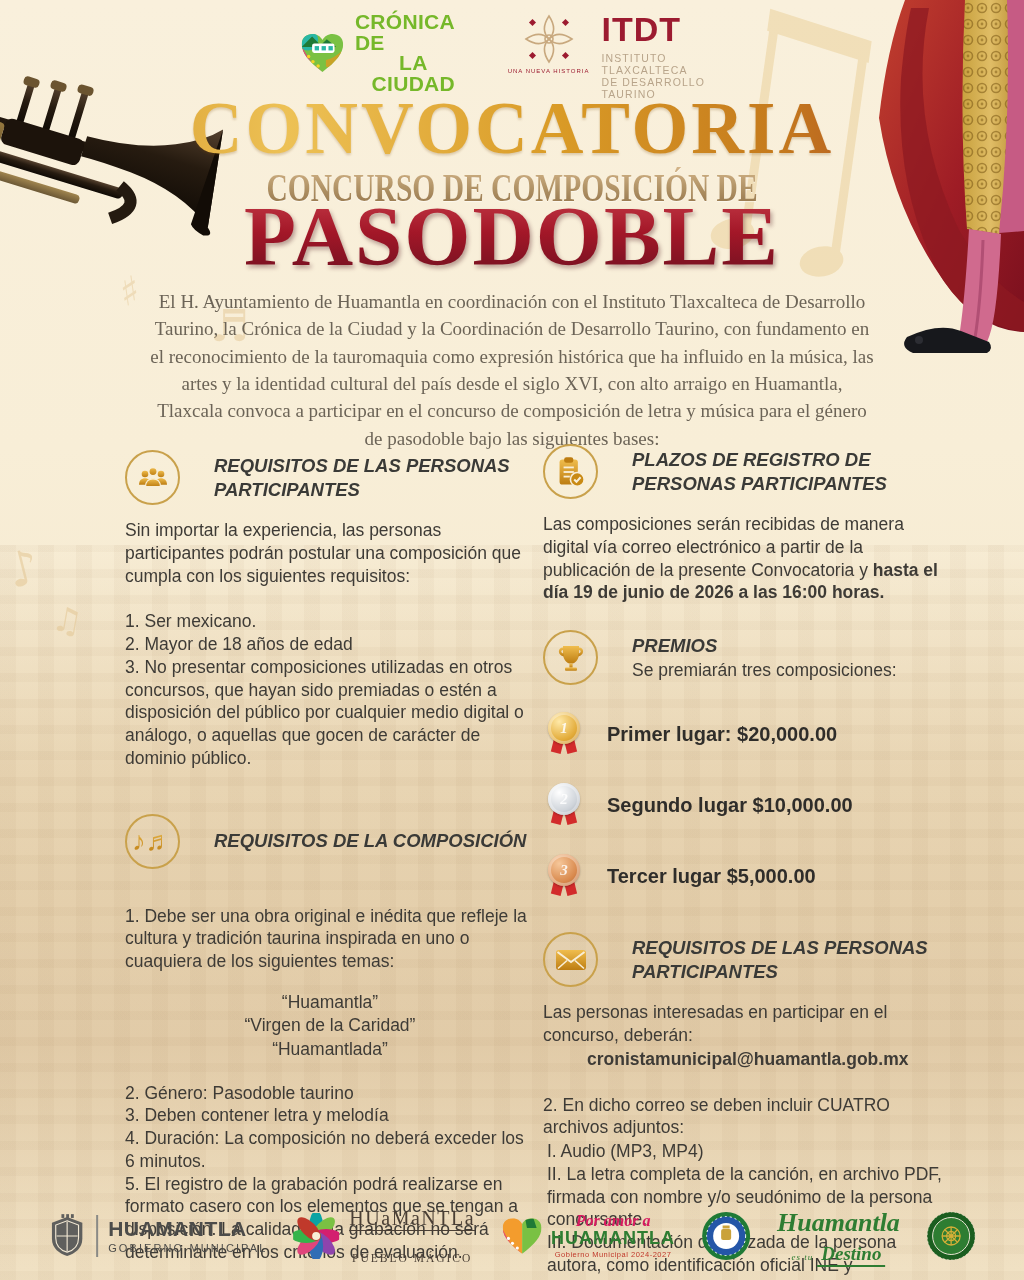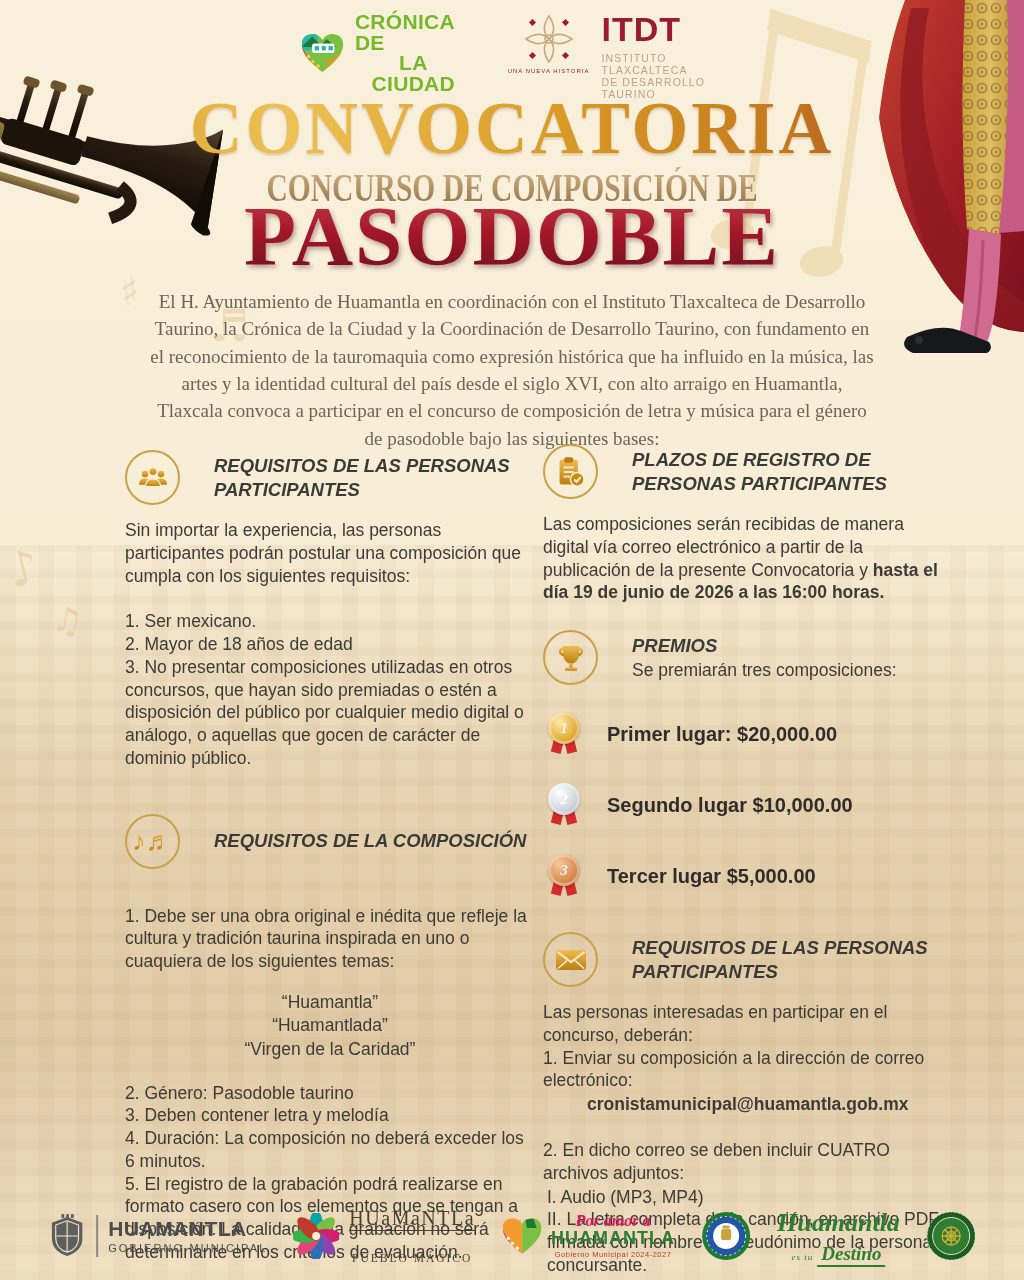--- a/index.html
+++ b/index.html
@@ -286,22 +286,22 @@
 
     <div class="sec-head" style="margin-top:44px;">
       <div class="sec-icon">
         <span class="music-glyph">♪♬</span>
       </div>
       <div class="sec-title">REQUISITOS DE LA COMPOSICIÓN</div>
     </div>
     <p class="body-p" style="margin-top:36px;">1.   Debe ser una obra original e inédita que refleje la cultura y tradición taurina inspirada en uno o cuaquiera de los siguientes temas:</p>
     <div class="themes">
       <div>“Huamantla”</div>
+      <div>“Virgen de la Caridad”</div>
       <div>“Huamantlada”</div>
-      <div>“Virgen de la Caridad”</div>
     </div>
     <div class="list-block" style="margin-top:20px;">
       <p>2.   Género: Pasodoble taurino</p>
       <p>3.   Deben contener letra y melodía</p>
       <p>4.   Duración: La composición no deberá exceder los 6 minutos.</p>
       <p>5.   El registro de la grabación podrá realizarse en formato casero con los elementos que se tengan a disposición. La calidad de la grabación no será determinante en los criterios de evaluación.</p>
     </div>
   </div>
 
   <div class="col col-right">
@@ -389,21 +389,20 @@
               </linearGradient>
             </defs>
           <rect x="1" y="2" width="30" height="20" rx="3" fill="url(#g4)"></rect>
           <path d="M2.5 4 L16 14 L29.5 4" fill="none" stroke="#f8eed7" stroke-width="2"></path>
           <path d="M3 20.5 L12 12.5 M29 20.5 L20 12.5" stroke="#f8eed7" stroke-width="1.6"></path>
         </svg>
       </div>
       <div class="sec-title">REQUISITOS DE LAS PERSONAS PARTICIPANTES</div>
     </div>
     <p class="body-p">Las personas interesadas en participar en el concurso, deberán:</p>
-    <p class="body-p" style="margin-top:0;">1.   Enviar su composición a la dirección de correo electrónico:</p>
     <p class="email-line">cronistamunicipal@huamantla.gob.mx</p>
     <p class="body-p" style="margin-top:24px;">2.   En dicho correo se deben incluir CUATRO archivos adjuntos:</p>
     <div class="list-block" style="margin-top:1px;">
       <p style="padding-left:4px;">I. Audio (MP3, MP4)</p>
       <p style="padding-left:4px;">II. La letra completa de la canción, en archivo PDF, firmada con nombre y/o seudónimo de la persona concursante.</p>
       <p style="padding-left:4px;">III. Documentación digitalizada de la persona autora, como identificación oficial INE y comprobante de domicilio.</p>
     </div>
   </div>
 
   <div class="footer">

